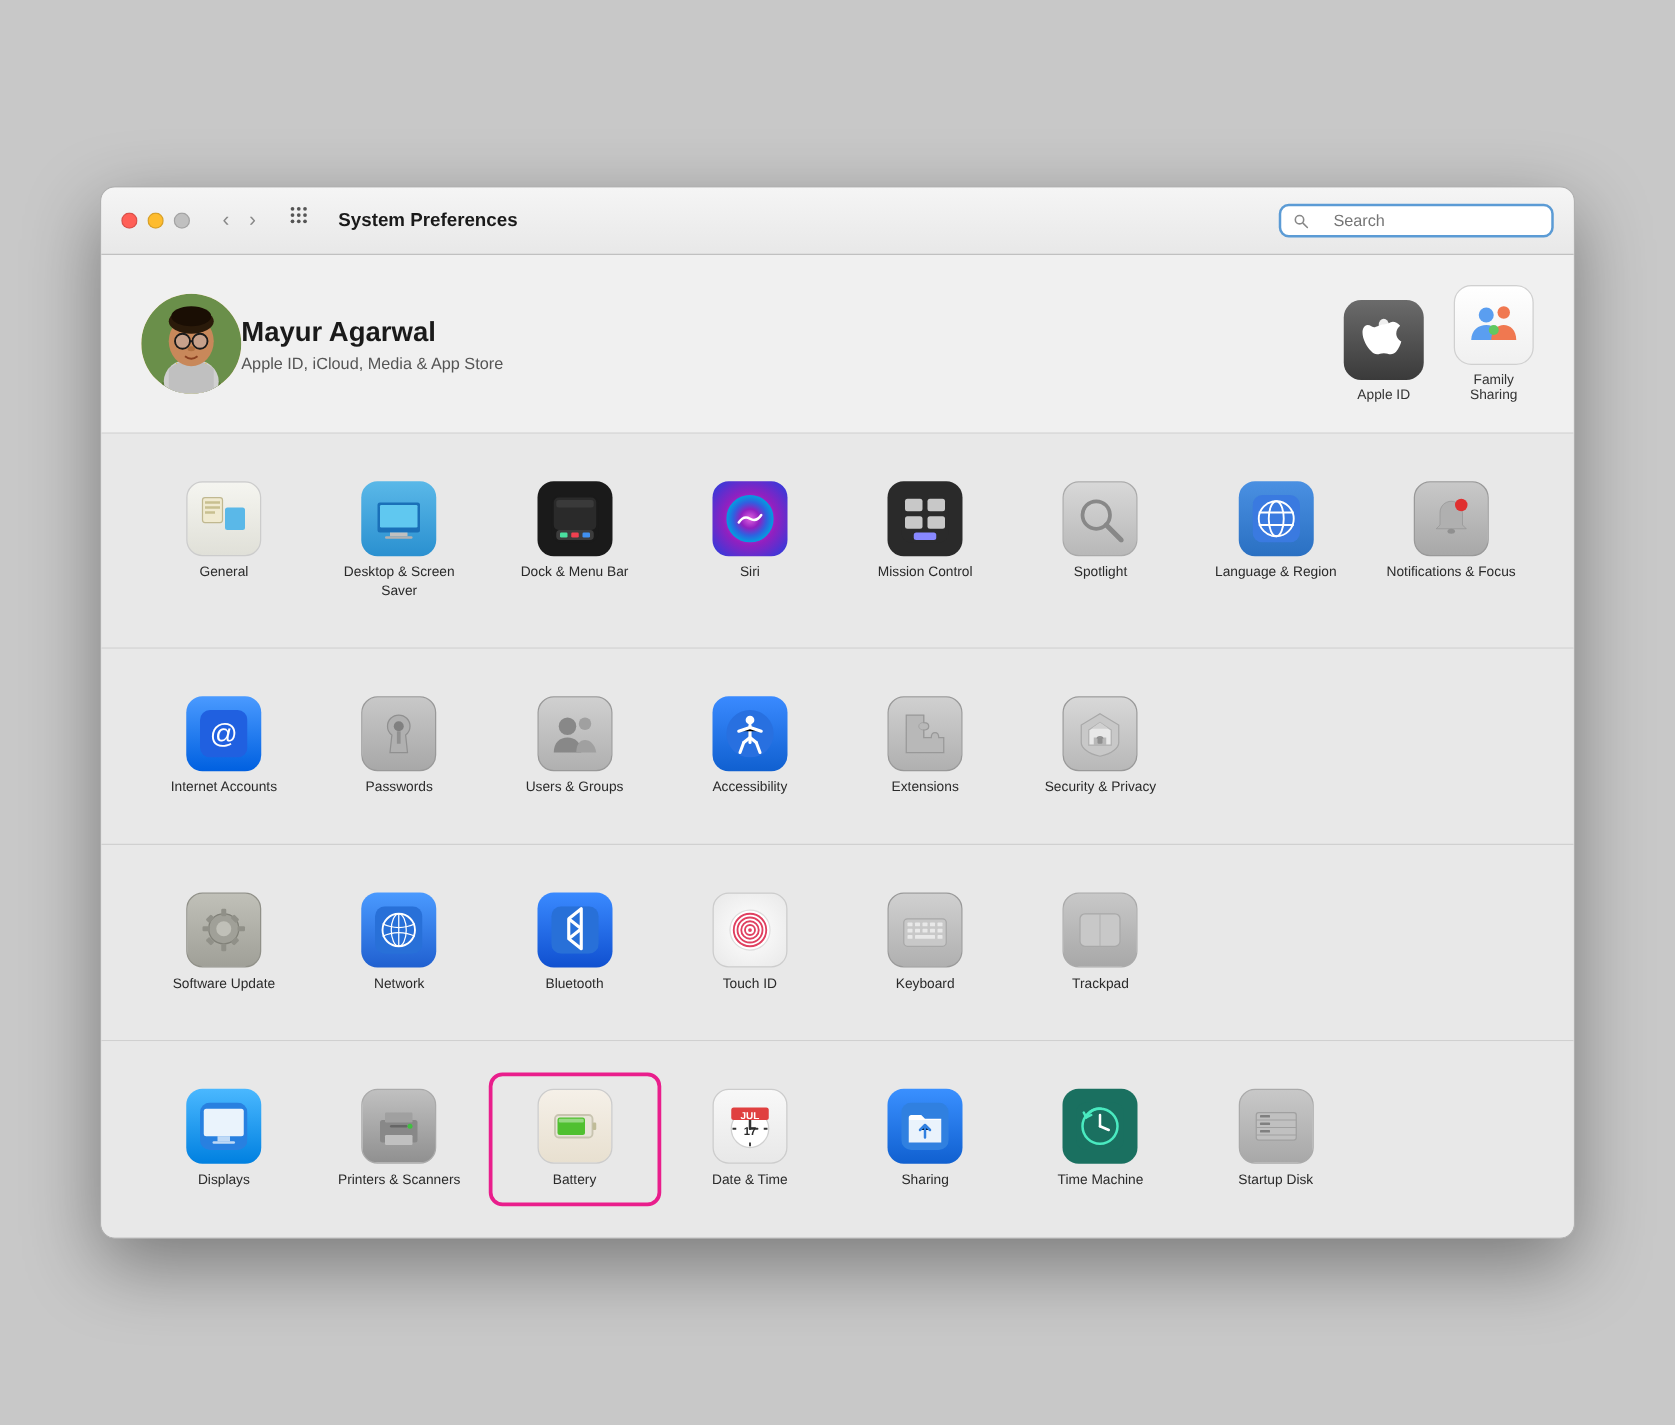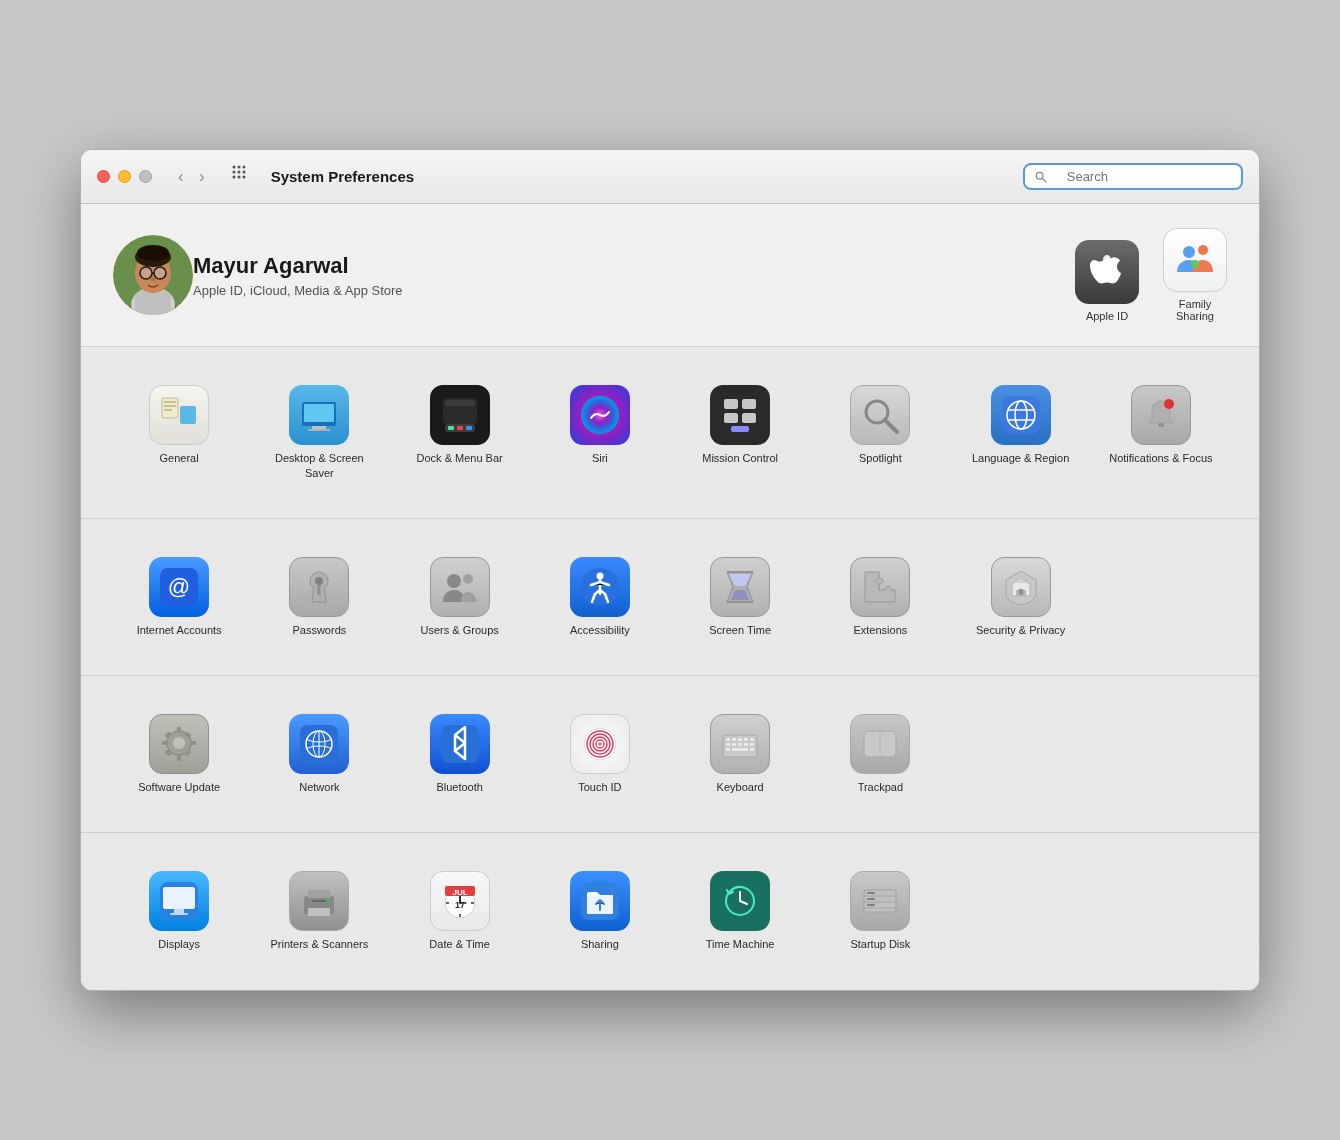--- a/index.html
+++ b/index.html
@@ -490,35 +490,20 @@
             <path d="M19 12V26" stroke="white" stroke-width="2.5" stroke-linecap="round"></path>
             <path d="M10 17L19 14L28 17" stroke="white" stroke-width="2.5" stroke-linecap="round"></path>
             <path d="M14 26L19 22L24 26" stroke="white" stroke-width="2.5" stroke-linecap="round" fill="none"></path>
             <path d="M14 26L11 34" stroke="white" stroke-width="2.5" stroke-linecap="round"></path>
             <path d="M24 26L27 34" stroke="white" stroke-width="2.5" stroke-linecap="round"></path>
           </svg>
         </div>
         <span class="pref-label">Accessibility</span>
       </div>
 
-      <div class="pref-item">
-        <div class="pref-icon icon-screentime">
-          <svg width="38" height="38" viewBox="0 0 38 38">
-
-            <polygon points="6,4 32,4 26,19 32,34 6,34 12,19" fill="#b0b0b0" stroke="#909090" stroke-width="1"></polygon>
-            <line x1="6" y1="4" x2="32" y2="4" stroke="#909090" stroke-width="2"></line>
-            <line x1="6" y1="34" x2="32" y2="34" stroke="#909090" stroke-width="2"></line>
-
-            <polygon points="8,6 30,6 24,18 14,18" fill="#c0c8f0"></polygon>
-
-            <polygon points="14,22 24,22 28,32 10,32" fill="#9090c0"></polygon>
-          </svg>
-        </div>
-        <span class="pref-label">Screen Time</span>
-      </div>
 
       <div class="pref-item">
         <div class="pref-icon icon-extensions">
           <svg width="38" height="38" viewBox="0 0 38 38">
 
             <path d="M4 4H18V10C20 10 22 11 22 13C22 15 20 16 18 16V22H24C24 20 25 18 27 18C29 18 30 20 30 22H34V34H4Z" fill="#b8b8b8" stroke="#989898" stroke-width="1"></path>
             <path d="M18 4V10C16 10 14 11 14 13C14 15 16 16 18 16V22" stroke="#989898" stroke-width="0.5" fill="none"></path>
           </svg>
         </div>
         <span class="pref-label">Extensions</span>
@@ -671,20 +656,34 @@
             <rect x="8" y="8" width="22" height="8" rx="1" fill="#a0a0a0"></rect>
             <rect x="8" y="26" width="22" height="8" rx="1" fill="#c0c0c0"></rect>
             <rect x="12" y="18" width="14" height="2" rx="1" fill="#666"></rect>
             <circle cx="28" cy="19" r="2" fill="#40c040"></circle>
           </svg>
         </div>
         <span class="pref-label">Printers &amp;
 Scanners</span>
       </div>
 
+      <div class="pref-item highlighted">
+        <div class="pref-icon icon-battery">
+          <svg width="38" height="38" viewBox="0 0 38 38">
+
+            <rect x="3" y="10" width="30" height="18" rx="3" fill="#e8e4d8" stroke="#c8c4b0" stroke-width="1.5"></rect>
+            <rect x="33" y="16" width="3" height="6" rx="1" fill="#c0bc98"></rect>
+
+            <rect x="5" y="12" width="22" height="14" rx="2" fill="#50c030"></rect>
+
+            <rect x="6" y="13" width="20" height="3" rx="1" fill="rgba(255,255,255,0.4)"></rect>
+          </svg>
+        </div>
+        <span class="pref-label">Battery</span>
+      </div>
 
       <div class="pref-item">
         <div class="pref-icon icon-datetime">
           <svg width="38" height="38" viewBox="0 0 38 38">
 
             <circle cx="19" cy="21" r="15" fill="white" stroke="#d0d0d0" stroke-width="1"></circle>
 
             <line x1="19" y1="7" x2="19" y2="10" stroke="#333" stroke-width="1.5"></line>
             <line x1="19" y1="32" x2="19" y2="35" stroke="#333" stroke-width="1.5"></line>
             <line x1="5" y1="21" x2="8" y2="21" stroke="#333" stroke-width="1.5"></line>

